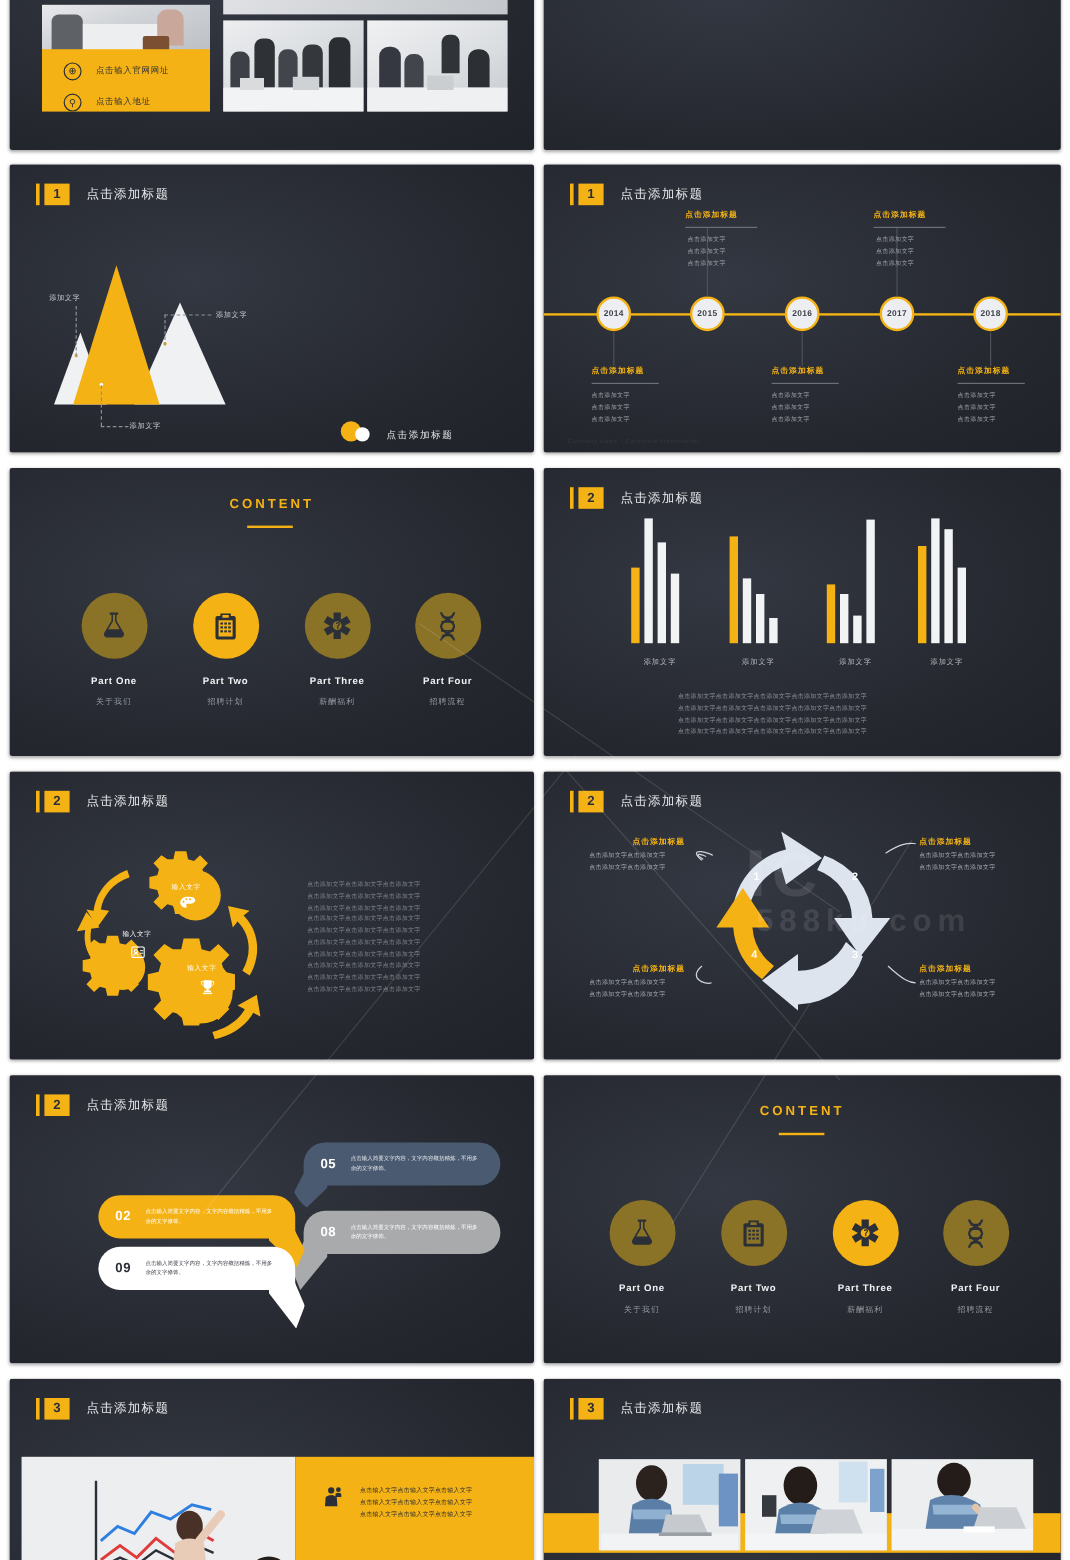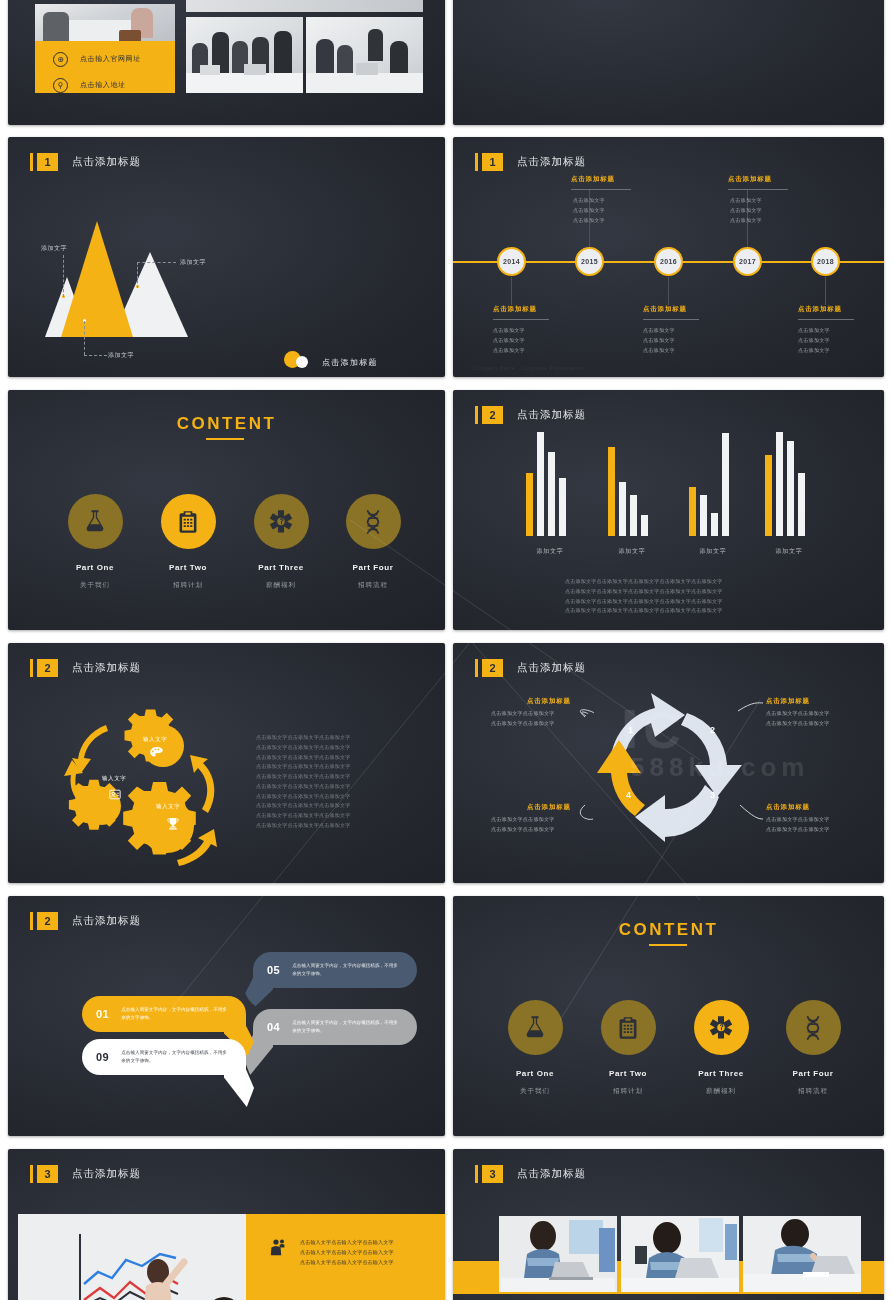--- a/index.html
+++ b/index.html
@@ -61,21 +61,21 @@
     display:flex; align-items:center; justify-content:center;
     color:#3b3f47; font-size:7px; font-weight:bold; letter-spacing:.3px;
   }
   .tl-stem { position:absolute; width:1px; background:#4d515a; }
   .tl-t { position:absolute; color:#f5b214; font-size:6.5px; font-weight:bold; letter-spacing:.8px; }
   .tl-u { position:absolute; height:1px; background:#6b6f78; }
   .tl-b { position:absolute; color:#9fa3aa; font-size:5px; line-height:1.95; letter-spacing:.3px; }
 
   
   .content-title { position:absolute; width:100%; text-align:center; color:#f5b214;
-    font-size:17px; font-weight:bold; letter-spacing:2.5px; }
+    font-size:11px; font-weight:bold; letter-spacing:2.5px; }
   .content-ul { position:absolute; height:2px; background:#f5b214; }
   .pCol { position:absolute; width:86px; text-align:center; }
   .pCircle { width:55px; height:55px; border-radius:50%; margin:0 auto;
     display:flex; align-items:center; justify-content:center; }
   .pCircle.dim { background:#8a7327; }
   .pCircle.on  { background:#f5b214; }
   .pName { color:#f1f2f4; font-size:8px; font-weight:bold; margin-top:14px; letter-spacing:.6px; }
   .pSub  { color:#979ba2; font-size:6.5px; margin-top:9px; letter-spacing:1px; }
 
   
@@ -477,30 +477,30 @@
       <div style="display:flex;align-items:center;height:100%;">
         <div style="color:#fff;font-size:11px;font-weight:bold;margin-left:14px;letter-spacing:.5px;">05</div>
         <div style="color:#e6e8eb;font-size:4.6px;line-height:1.85;margin-left:12px;width:108px;">点击输入简要文字内容，文字内容概括精炼，不用多余的文字修饰。</div>
       </div>
     </div>
     <div style="position:absolute;left:235px;top:82px;width:30px;height:34px;background:#4a5a70;
          border-radius:0 0 0 30px;clip-path:polygon(33% 0,100% 0,100% 34%,22% 100%,0 58%);"></div>
 
     <div style="position:absolute;left:245px;top:113px;width:164px;height:36px;background:#a8aaac;border-radius:18px 18px 18px 0;">
       <div style="display:flex;align-items:center;height:100%;">
-        <div style="color:#fff;font-size:11px;font-weight:bold;margin-left:14px;letter-spacing:.5px;">04</div>
+        <div style="color:#fff;font-size:11px;font-weight:bold;margin-left:14px;letter-spacing:.5px;">08</div>
         <div style="color:#fff;font-size:4.6px;line-height:1.85;margin-left:12px;width:108px;">点击输入简要文字内容，文字内容概括精炼，不用多余的文字修饰。</div>
       </div>
     </div>
     <div style="position:absolute;left:235px;top:139px;width:30px;height:40px;background:#a8aaac;
          clip-path:polygon(33% 0,100% 0,100% 30%,24% 100%,0 55%);"></div>
 
     <div style="position:absolute;left:74px;top:100px;width:164px;height:36px;background:#f5b214;border-radius:18px 18px 0 18px;">
       <div style="display:flex;align-items:center;height:100%;">
-        <div style="color:#fff;font-size:11px;font-weight:bold;margin-left:14px;letter-spacing:.5px;">01</div>
+        <div style="color:#fff;font-size:11px;font-weight:bold;margin-left:14px;letter-spacing:.5px;">02</div>
         <div style="color:#fff;font-size:4.6px;line-height:1.85;margin-left:12px;width:108px;">点击输入简要文字内容，文字内容概括精炼，不用多余的文字修饰。</div>
       </div>
     </div>
     <div style="position:absolute;left:216px;top:126px;width:30px;height:34px;background:#f5b214;
          clip-path:polygon(0 0,67% 0,100% 58%,78% 100%,0 34%);"></div>
 
     <div style="position:absolute;left:74px;top:143px;width:164px;height:36px;background:#ffffff;border-radius:18px 18px 0 18px;">
       <div style="display:flex;align-items:center;height:100%;">
         <div style="color:#2b2f37;font-size:11px;font-weight:bold;margin-left:14px;letter-spacing:.5px;">09</div>
         <div style="color:#3b3f47;font-size:4.6px;line-height:1.85;margin-left:12px;width:108px;">点击输入简要文字内容，文字内容概括精炼，不用多余的文字修饰。</div>

